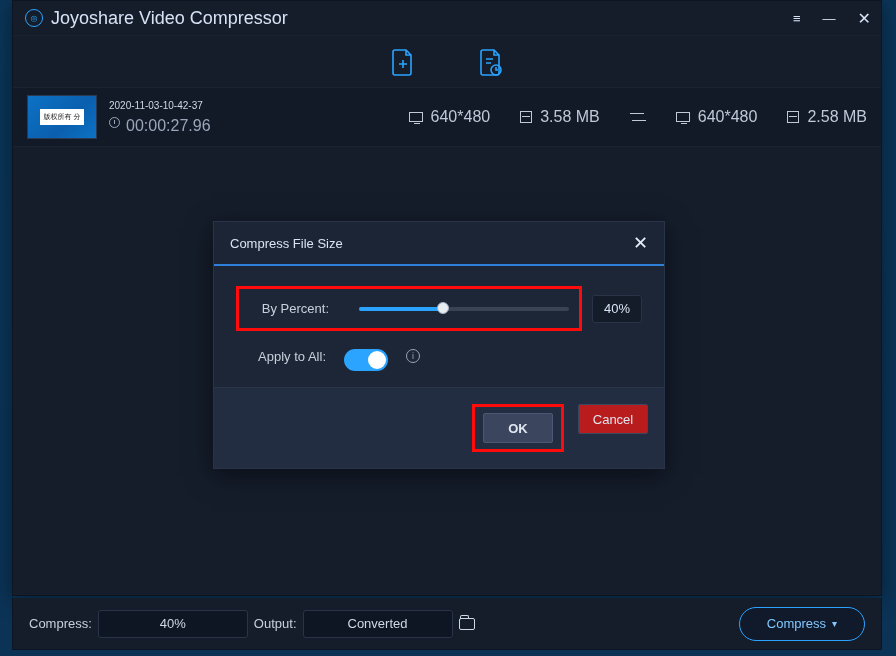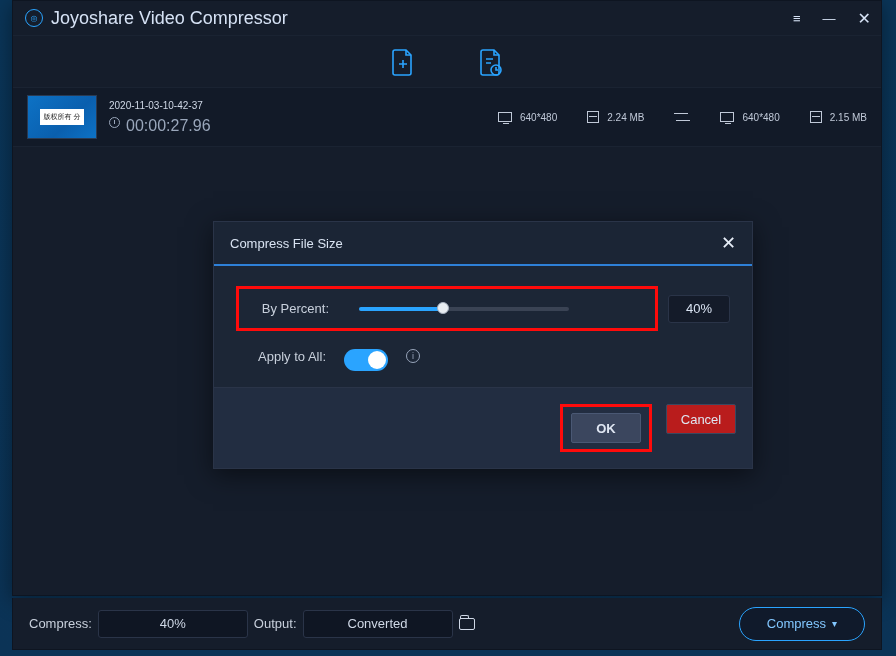--- a/index.html
+++ b/index.html
@@ -46,32 +46,32 @@
       background: linear-gradient(135deg, #0d72c5 0%, #0a5fae 60%, #0d72c5 100%);
       border: 1px solid #2a3a52; margin-right: 12px;
       display:flex; align-items:center; justify-content:center;
       position:relative;
     }
     .thumb .wm { background:#fff; color:#222; font-size:7px; padding:3px 4px; }
     .file-meta .fname { font-size: 10px; color:#cfd8e6; margin-bottom: 6px;}
     .file-meta .ftime { font-size: 16px; color:#9aa7bb; display:flex; align-items:flex-start; gap:6px;}
     .clock { display:inline-block; width:11px; height:11px; border:1px solid #9aa7bb; border-radius:50%; position:relative;}
     .clock::after { content:''; position:absolute; left:4px; top:2px; width:1px; height:4px; background:#9aa7bb;}
-    .file-right { margin-left: auto; display:flex; align-items:center; gap: 30px; font-size:10px; color:#c0c9d8;}
+    .file-right { margin-left: auto; display:flex; align-items:center; gap: 30px; font-size:16px; color:#c0c9d8;}
     .mon-ic { border:1px solid #c0c9d8; width:14px; height:10px; position:relative;}
     .mon-ic::after{ content:''; position:absolute; bottom:-3px; left:4px; width:6px; height:1px; background:#c0c9d8;}
     .disk-ic { width:12px; height:12px; border:1px solid #c0c9d8;}
     .disk-ic::after{ content:''; display:block; margin:1px; height:3px; border-bottom:1px solid #c0c9d8;}
     .swap-ic { position:relative; width:16px; height:12px;}
     .swap-ic::before{content:''; position:absolute; top:2px; left:0; width:14px; height:1px; background:#c0c9d8;}
     .swap-ic::after{content:''; position:absolute; bottom:2px; left:2px; width:14px; height:1px; background:#c0c9d8;}
     .pair { display:flex; align-items:center; gap:8px; }
 
     .modal {
-      position:absolute; left:200px; top:220px; width:540px;
+      position:absolute; left:200px; top:220px; width:452px;
       background:#1b2535; border:1px solid #2a3448; box-shadow:0 6px 24px rgba(0,0,0,.5);
     }
     .modal-head {
       display:flex; align-items:center; padding:10px 16px;
       border-bottom:2px solid #2e80d8; color:#d9e3f2;
     }
     .modal-head .close { margin-left:auto; font-size:18px; cursor:pointer; color:#e6edf7;}
     .modal-body { padding: 20px 22px 16px; background:#1c2636;}
     .hl-red {
       border: 3px solid #ff0b0b; padding: 12px 10px;
@@ -162,30 +162,30 @@
           <span>00:00:27.96</span>
         </div>
     </div>
     <div class="file-right">
       <div class="pair">
           <span class="mon-ic"></span>
           <span>640*480</span>
         </div>
       <div class="pair">
           <span class="disk-ic"></span>
-          <span>2.24 MB</span>
+          <span>3.58 MB</span>
         </div>
       <span class="swap-ic"></span>
       <div class="pair">
           <span class="mon-ic"></span>
           <span>640*480</span>
         </div>
       <div class="pair">
           <span class="disk-ic"></span>
-          <span>2.15 MB</span>
+          <span>2.58 MB</span>
         </div>
     </div>
   </div>
 
   <div class="modal">
     <div class="modal-head">
       <span>Compress File Size</span>
       <span class="close">✕</span>
     </div>
     <div class="modal-body">

